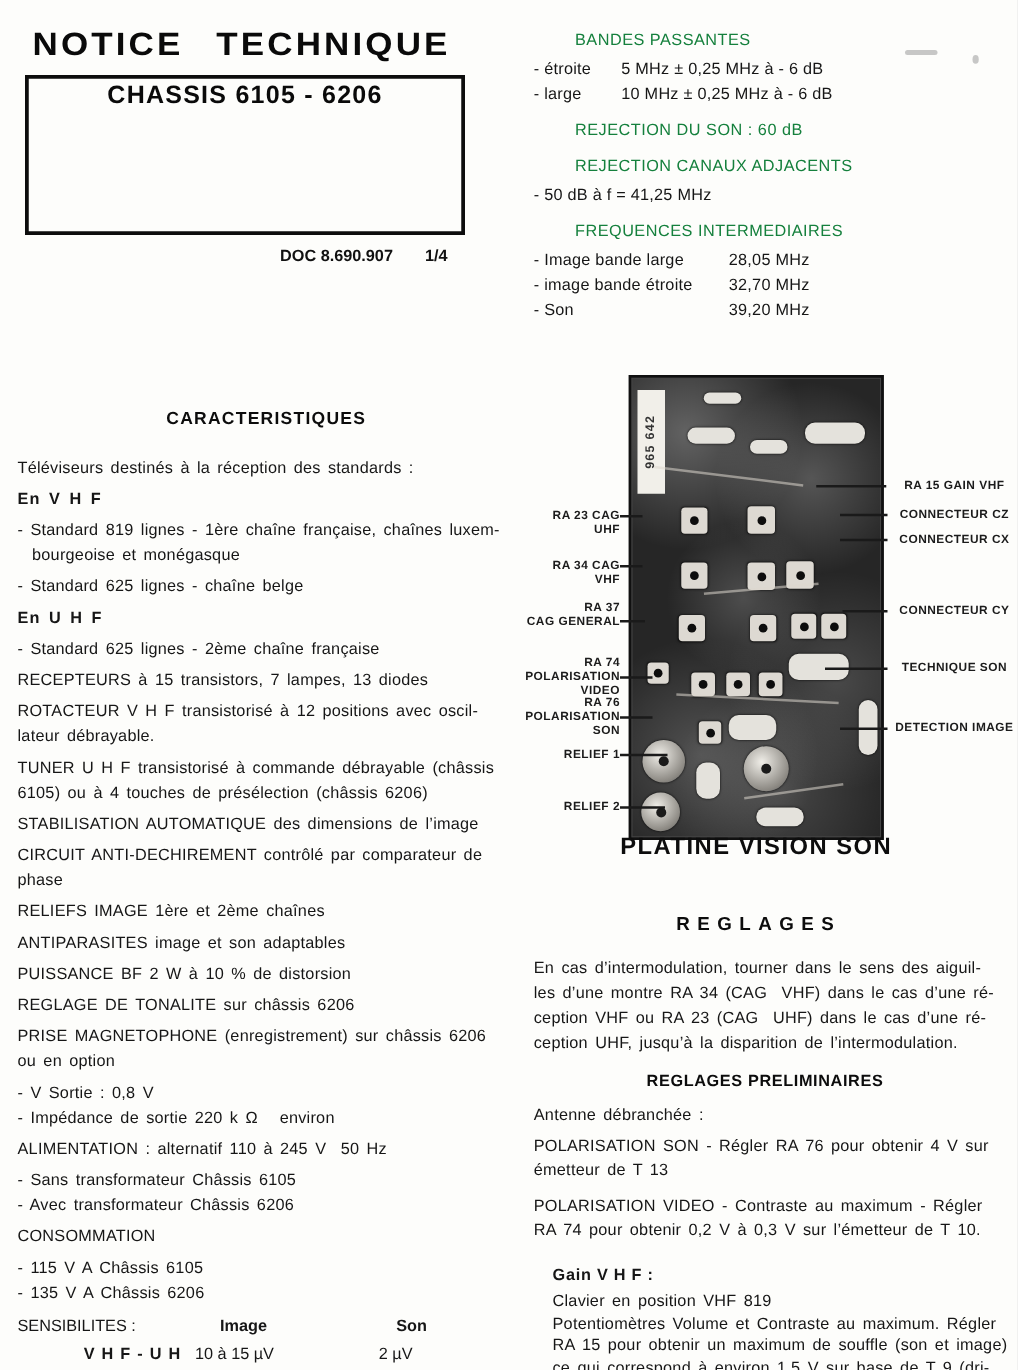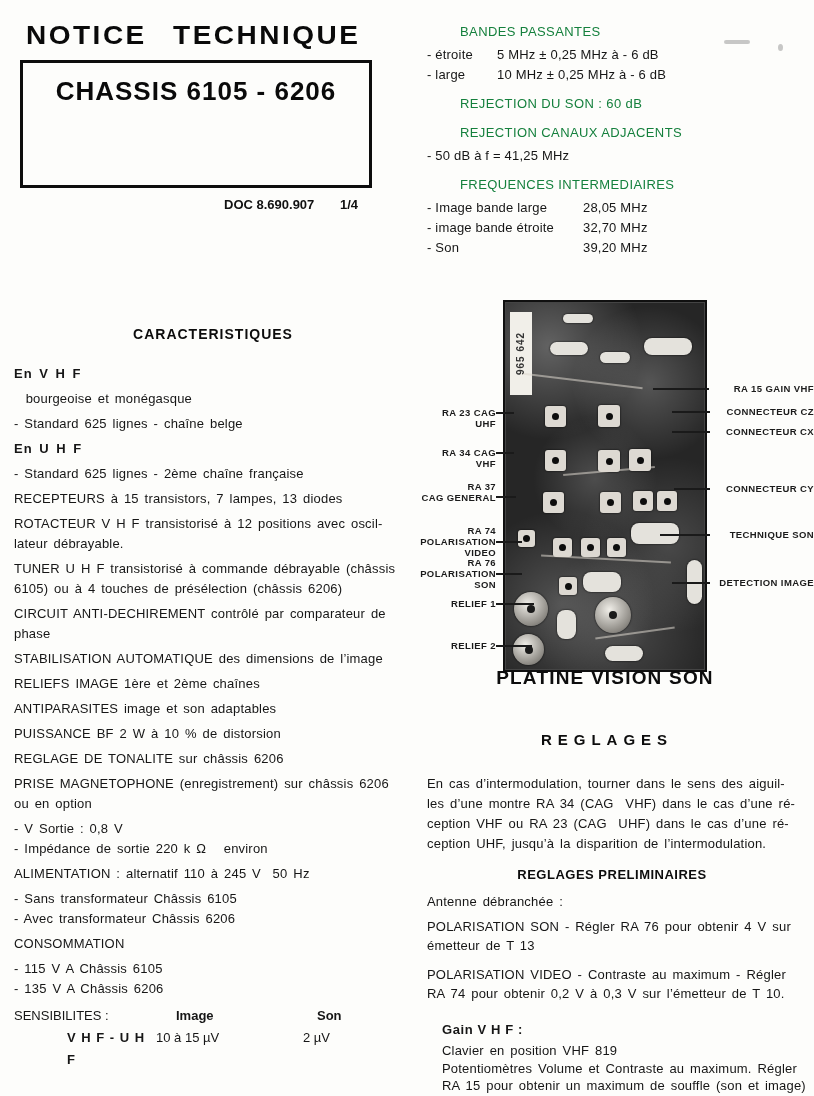--- a/index.html
+++ b/index.html
@@ -6,21 +6,21 @@
   .page{position:relative;width:814px;height:1096px;background:#fdfdfb;overflow:hidden;
         font-family:"Liberation Sans",sans-serif;color:#161616;}
   .page *{box-sizing:border-box;}
 
   
   .main-title{position:absolute;left:26px;top:20px;font-size:28px;font-weight:bold;color:#0a0a0a;
               letter-spacing:2.5px;word-spacing:16px;transform:scaleY(.92);}
   .title-box{position:absolute;left:20px;top:60px;width:352px;height:128px;border:3px solid #0d0d0d;
              background:#fdfdfb;text-align:center;}
   .tb1{margin-top:26px;font-size:22px;font-weight:bold;letter-spacing:1px;color:#111;}
-  .tb2{margin-top:13px;font-size:26px;font-weight:bold;letter-spacing:1px;color:#0a0a0a;}
+  .tb2{margin-top:2px;font-size:20px;font-weight:bold;letter-spacing:1px;color:#0a0a0a;}
   .doc-line{position:absolute;left:224px;top:197px;font-size:13px;font-weight:bold;color:#111;}
   .doc-line .pg{margin-left:22px;}
 
   
   .ln{white-space:pre-wrap;line-height:20px;font-size:13px;letter-spacing:.2px;word-spacing:2px;}
   .b{font-weight:bold;}
 
   
   .specs{position:absolute;left:427px;top:22px;width:380px;}
   .spec-head{font-size:13px;letter-spacing:.4px;line-height:20px;margin-bottom:3px;color:#15803d;margin-left:33px;}
@@ -60,28 +60,28 @@
              display:flex;align-items:center;justify-content:center;}
   .board-tag span{transform:rotate(-90deg);white-space:nowrap;font-size:10px;font-weight:bold;color:#333;letter-spacing:1px;}
   .pcb-sq{position:absolute;background:#ddd9d2;border-radius:3px;box-shadow:0 0 2px #000;}
   .pcb-sq i{position:absolute;left:50%;top:50%;width:7px;height:7px;margin:-3.5px 0 0 -3.5px;background:#0d0d0d;border-radius:50%;}
   .pcb-cap{position:absolute;background:#e4e2dc;border-radius:8px;box-shadow:0 0 2px #000;}
   .pcb-cir{position:absolute;border-radius:50%;background:radial-gradient(circle at 40% 35%,#f0eee8,#8d8a84 70%,#555);box-shadow:0 0 2px #000;}
   .pcb-cir i{position:absolute;left:50%;top:50%;width:8px;height:8px;margin:-4px 0 0 -4px;background:#1a1a1a;border-radius:50%;}
   .pcb-wire{position:absolute;height:2px;background:rgba(220,215,205,.55);}
   .callout{position:absolute;font-size:9.5px;font-weight:bold;letter-spacing:.4px;color:#1b1b1b;line-height:11px;}
   .callout.left{left:0;width:76px;text-align:right;}
-  .callout.right{left:293px;width:101px;text-align:right;}
+  .callout.right{left:293px;width:101px;text-align:center;}
   .leader{position:absolute;height:2px;background:#1a1a1a;z-index:5;}
   .fig-caption{position:absolute;left:40px;top:372px;width:290px;text-align:center;
                font-size:19px;font-weight:bold;letter-spacing:1.2px;color:#0d0d0d;}
 
   
   .reglages{position:absolute;left:427px;top:731px;width:380px;}
-  .reg-head{text-align:center;width:360px;font-size:15px;font-weight:bold;letter-spacing:6px;margin-bottom:26px;color:#0c0c0c;}
+  .reg-head{text-align:center;width:360px;font-size:15px;font-weight:bold;letter-spacing:6px;margin-bottom:16px;color:#0c0c0c;}
   .reg-intro .ln{line-height:20px;}
   .prelim-head{text-align:center;width:370px;font-size:13px;font-weight:bold;letter-spacing:.5px;
                margin-top:13px;margin-bottom:10px;color:#0c0c0c;}
   .antenne{font-weight:normal;margin-bottom:5px;}
   .reg-par{margin-bottom:10px;}
   .reg-par .ln{line-height:19px;}
   .gain{margin-top:19px;padding-left:15px;}
   .gain-head{font-weight:bold;letter-spacing:.6px;margin-bottom:5px;font-size:13px;}
   .gain .ln{line-height:17.5px;}
 
@@ -137,24 +137,28 @@
       <div class="spec-row fq">
         <span class="lab">- Son</span>
         <span>39,20 MHz</span>
       </div>
     </div>
   </div>
 
   <div class="carac">
     <div class="carac-head">CARACTERISTIQUES</div>
     <div id="carac-paras">
+        <div class="para">
+          <div class="ln">Téléviseurs destinés à la réception des standards :</div>
+        </div>
         <div class="para bold">
           <div class="ln">En V H F</div>
         </div>
         <div class="para">
+          <div class="ln">- Standard 819 lignes - 1ère chaîne française, chaînes luxem-</div>
           <div class="ln">  bourgeoise et monégasque</div>
         </div>
         <div class="para">
           <div class="ln">- Standard 625 lignes - chaîne belge</div>
         </div>
         <div class="para bold">
           <div class="ln">En U H F</div>
         </div>
         <div class="para">
           <div class="ln">- Standard 625 lignes - 2ème chaîne française</div>
@@ -164,25 +168,25 @@
         </div>
         <div class="para">
           <div class="ln">ROTACTEUR V H F transistorisé à 12 positions avec oscil-</div>
           <div class="ln">lateur débrayable.</div>
         </div>
         <div class="para">
           <div class="ln">TUNER U H F transistorisé à commande débrayable (châssis</div>
           <div class="ln">6105) ou à 4 touches de présélection (châssis 6206)</div>
         </div>
         <div class="para">
+          <div class="ln">STABILISATION AUTOMATIQUE des dimensions de l’image</div>
+        </div>
+        <div class="para">
           <div class="ln">CIRCUIT ANTI-DECHIREMENT contrôlé par comparateur de</div>
           <div class="ln">phase</div>
-        </div>
-        <div class="para">
-          <div class="ln">STABILISATION AUTOMATIQUE des dimensions de l’image</div>
         </div>
         <div class="para">
           <div class="ln">RELIEFS IMAGE 1ère et 2ème chaînes</div>
         </div>
         <div class="para">
           <div class="ln">ANTIPARASITES image et son adaptables</div>
         </div>
         <div class="para">
           <div class="ln">PUISSANCE BF 2 W à 10 % de distorsion</div>
         </div>

